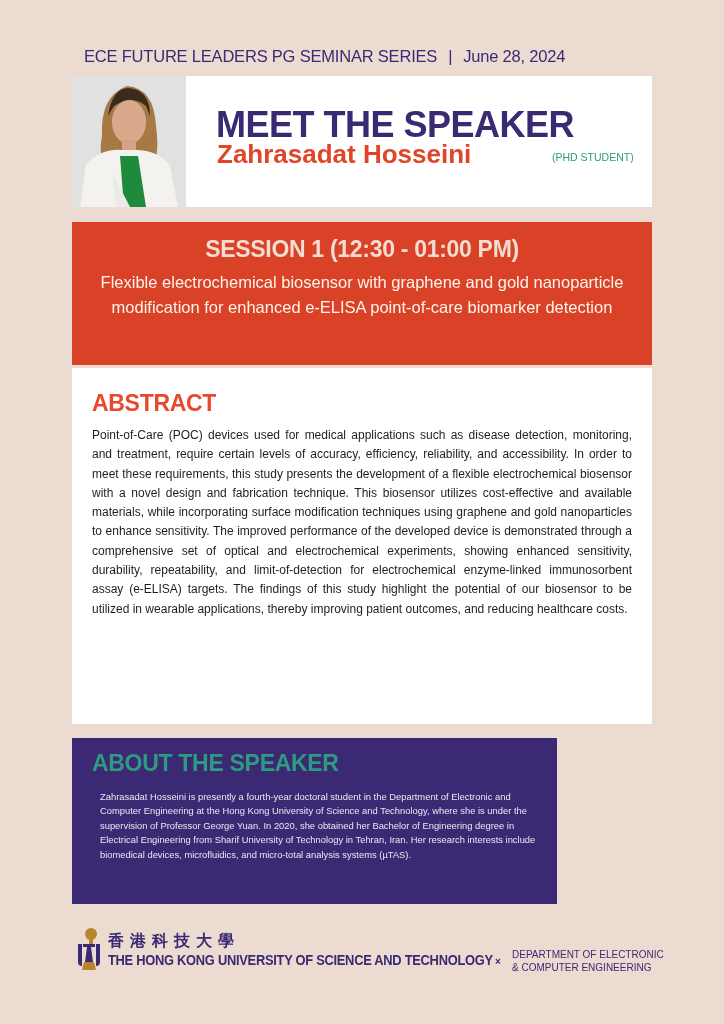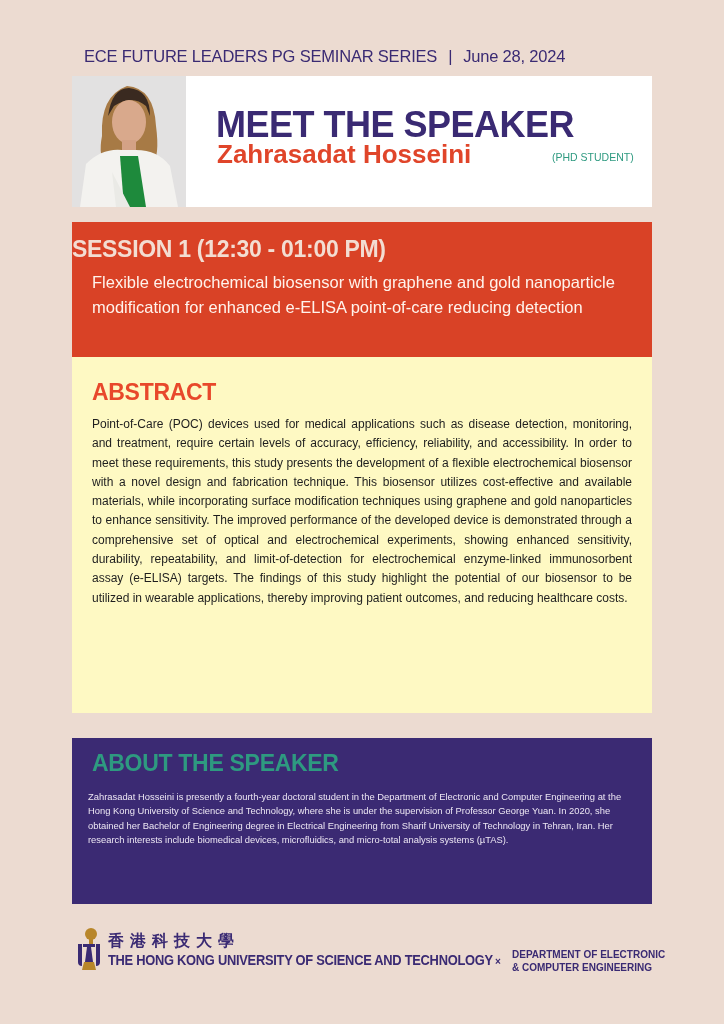--- a/index.html
+++ b/index.html
@@ -5,35 +5,35 @@
   html, body { margin:0; padding:0; }
   body { width:724px; height:1024px; background:#ecdbd1; position:relative; overflow:hidden; font-family:"Liberation Sans", sans-serif; }
   .abs { position:absolute; }
   .topline { left:84px; top:47px; width:580px; color:#3a2a73; font-weight:normal; font-size:16.5px; letter-spacing:-0.2px; white-space:nowrap; }
   .topline .sep { margin:0 11px; }
   .photo { left:72px; top:76px; width:114px; height:131px; background:#e1e0e0; overflow:hidden; }
   .header { left:186px; top:76px; width:466px; height:131px; background:#ffffff; }
   .meet { left:216px; top:104px; font-size:36px; font-weight:bold; color:#3a2a73; letter-spacing:-0.5px; white-space:nowrap; }
   .name { left:217px; top:139px; font-size:26px; font-weight:bold; color:#e0452a; white-space:nowrap; }
   .role { left:552px; top:151px; font-size:10.5px; font-weight:normal; color:#2e9a80; white-space:nowrap; }
-  .session { left:72px; top:222px; width:580px; height:143px; background:#d94226; text-align:left; }
+  .session { left:72px; top:222px; width:580px; height:143px; background:#d94226; text-align:center; }
   .session .stitle { margin-top:14px; font-size:23px; font-weight:bold; color:#f3ddd2; letter-spacing:-0.3px; }
   .session .sdesc { margin:7px 20px 0; font-size:16.5px; color:#fff3ec; line-height:25px; }
-  .abstract { left:72px; top:357px; width:580px; height:356px; background:#fef9c3; }
+  .abstract { left:72px; top:368px; width:580px; height:356px; background:#ffffff; }
   .abstract h2 { margin:22px 0 0 20px; font-size:23px; font-weight:bold; color:#e8482b; letter-spacing:-0.3px; }
   .abstract p { margin:9px 20px 0 20px; font-size:12px; line-height:19.3px; color:#1e1e1e; text-align:justify; }
-  .about { left:72px; top:738px; width:580px; height:166px; background:#3b2a73; }
+  .about { left:72px; top:738px; width:485px; height:166px; background:#3b2a73; }
   .about h2 { margin:12px 0 0 20px; font-size:23px; font-weight:bold; color:#2e9a80; letter-spacing:-0.3px; }
-  .about p { margin:13px 20px 0 16px; font-size:9.4px; line-height:14.4px; color:#ece6f3; }
+  .about p { margin:13px 20px 0 28px; font-size:9.4px; line-height:14.4px; color:#ece6f3; }
   .footer { left:76px; top:928px; width:600px; height:50px; }
   .logo { position:absolute; left:0; top:0; width:26px; height:44px; }
   .chinese { position:absolute; left:32px; top:3px; font-size:16px; font-weight:bold; color:#3a2a73; letter-spacing:6px; font-family:"DejaVu Sans", sans-serif; }
   .uni { position:absolute; left:32px; top:24px; font-size:14px; color:#3a2a73; letter-spacing:-0.3px; white-space:nowrap; font-weight:bold; transform:scaleX(0.92); transform-origin:left; }
   .times { position:absolute; left:419px; top:28px; font-size:10px; color:#3a2a73; font-weight:bold; }
-  .dept { position:absolute; left:436px; top:20px; font-size:10px; color:#3a2a73; line-height:13px; white-space:nowrap;font-weight:bold; }
+  .dept { position:absolute; left:436px; top:20px; font-size:10px; color:#3a2a73; line-height:13px; white-space:nowrap; }
 </style>
 </head>
 <body>
 
 <div class="abs topline">
   <span>ECE FUTURE LEADERS PG SEMINAR SERIES</span><span class="sep">|</span><span>June 28, 2024</span>
 </div>
 
 <div class="abs photo">
   <svg width="114" height="131" viewBox="0 0 114 131">
@@ -48,21 +48,21 @@
   </svg>
 </div>
 
 <div class="abs header"></div>
 <div class="abs meet">MEET THE SPEAKER</div>
 <div class="abs name">Zahrasadat Hosseini</div>
 <div class="abs role">(PHD STUDENT)</div>
 
 <div class="abs session">
   <div class="stitle">SESSION 1 (12:30 - 01:00 PM)</div>
-  <div class="sdesc">Flexible electrochemical biosensor with graphene and gold nanoparticle modification for enhanced e-ELISA point-of-care reducing detection</div>
+  <div class="sdesc">Flexible electrochemical biosensor with graphene and gold nanoparticle modification for enhanced e-ELISA point-of-care biomarker detection</div>
 </div>
 
 <div class="abs abstract">
   <h2>ABSTRACT</h2>
   <p>Point-of-Care (POC) devices used for medical applications such as disease detection, monitoring, and treatment, require certain levels of accuracy, efficiency, reliability, and accessibility. In order to meet these requirements, this study presents the development of a flexible electrochemical biosensor with a novel design and fabrication technique. This biosensor utilizes cost-effective and available materials, while incorporating surface modification techniques using graphene and gold nanoparticles to enhance sensitivity. The improved performance of the developed device is demonstrated through a comprehensive set of optical and electrochemical experiments, showing enhanced sensitivity, durability, repeatability, and limit-of-detection for electrochemical enzyme-linked immunosorbent assay (e-ELISA) targets. The findings of this study highlight the potential of our biosensor to be utilized in wearable applications, thereby improving patient outcomes, and reducing healthcare costs.</p>
 </div>
 
 <div class="abs about">
   <h2>ABOUT THE SPEAKER</h2>
   <p>Zahrasadat Hosseini is presently a fourth-year doctoral student in the Department of Electronic and Computer Engineering at the Hong Kong University of Science and Technology, where she is under the supervision of Professor George Yuan. In 2020, she obtained her Bachelor of Engineering degree in Electrical Engineering from Sharif University of Technology in Tehran, Iran. Her research interests include biomedical devices, microfluidics, and micro-total analysis systems (µTAS).</p>

